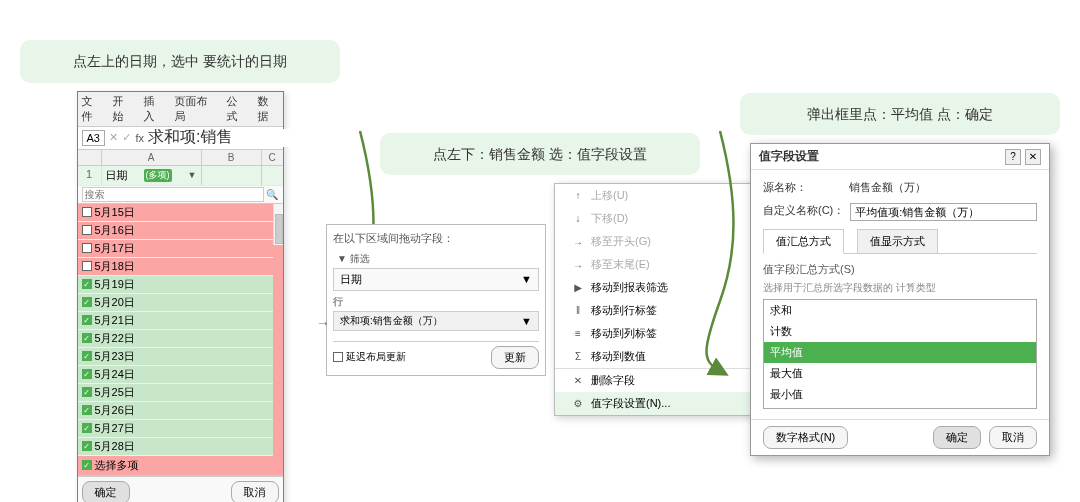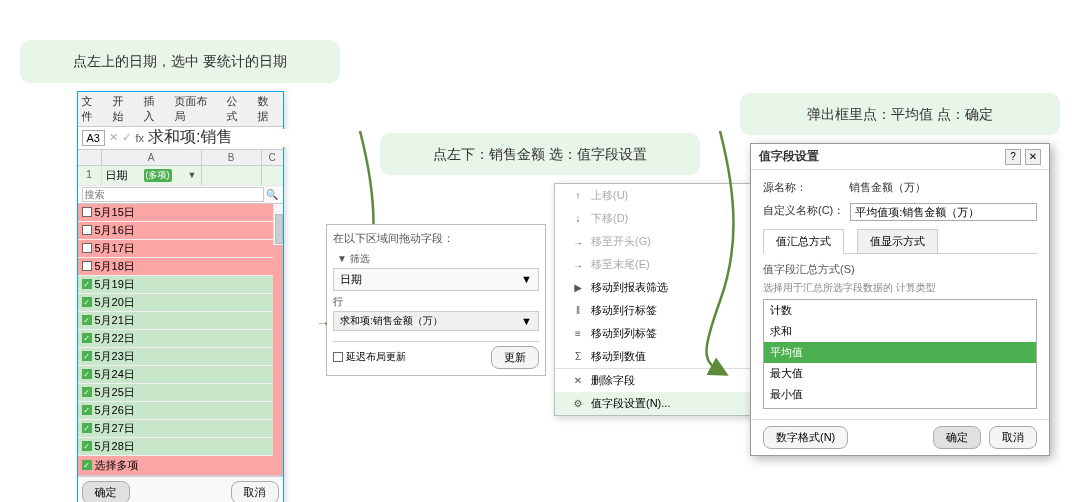--- a/index.html
+++ b/index.html
@@ -663,22 +663,22 @@
       <div class="dialog-tabs">
         <div class="dialog-tab active">值汇总方式</div>
         <div class="dialog-tab">值显示方式</div>
       </div>
 
       <div class="dialog-section-label">值字段汇总方式(S)</div>
       <div class="dialog-section-label" style="font-size:10px;color:#888;line-height:1.4">选择用于汇总所选字段数据的
 计算类型</div>
 
       <div class="listbox">
+        <div class="listbox-item">求和</div>
         <div class="listbox-item">计数</div>
-        <div class="listbox-item">求和</div>
         <div class="listbox-item selected">平均值</div>
         <div class="listbox-item">最大值</div>
         <div class="listbox-item">最小值</div>
         <div class="listbox-item">乘积</div>
       </div>
     </div>
 
     <div class="dialog-footer">
       <button class="btn">数字格式(N)</button>
       <div style="display:flex;gap:8px">

